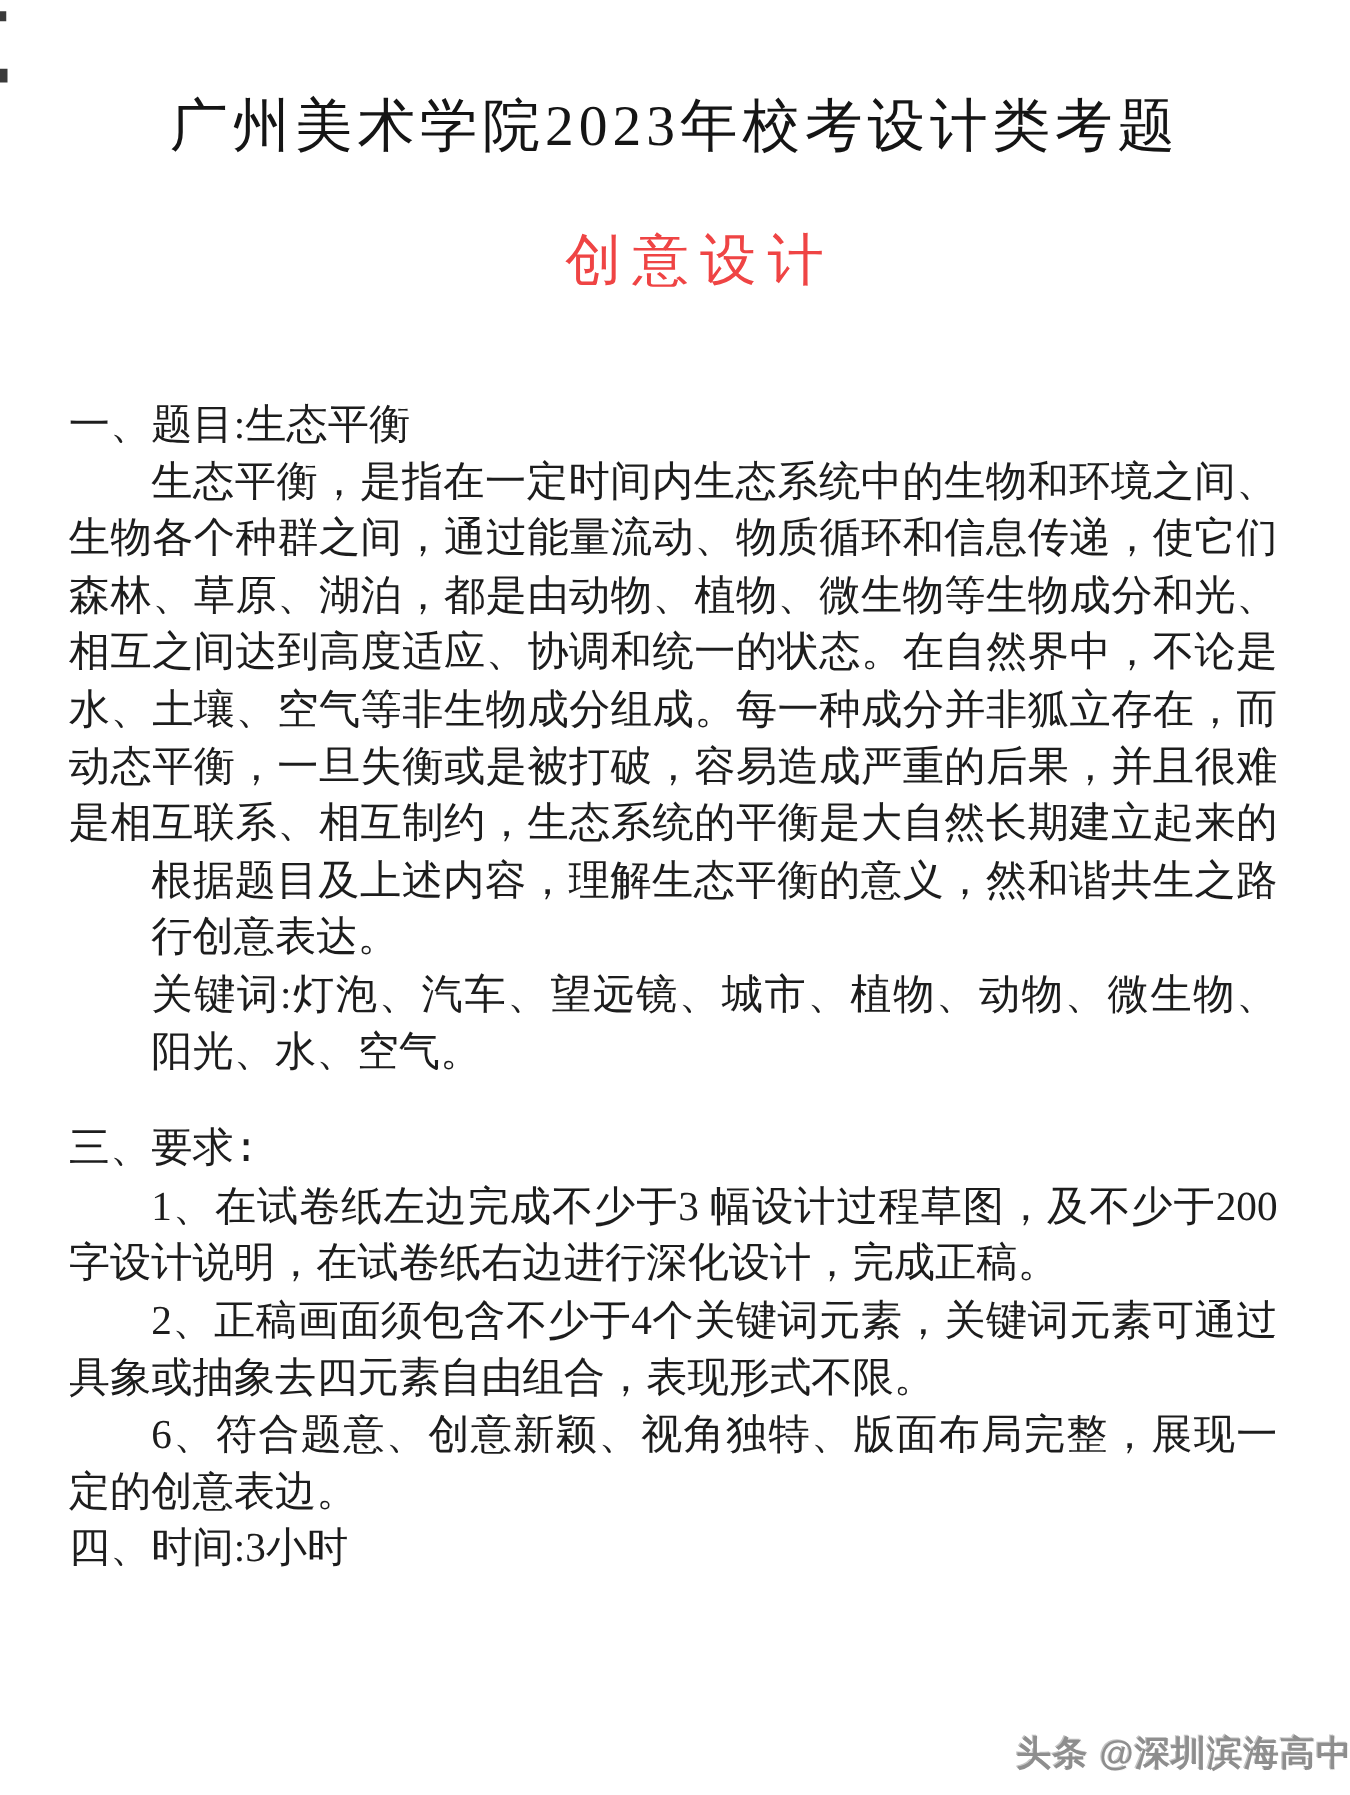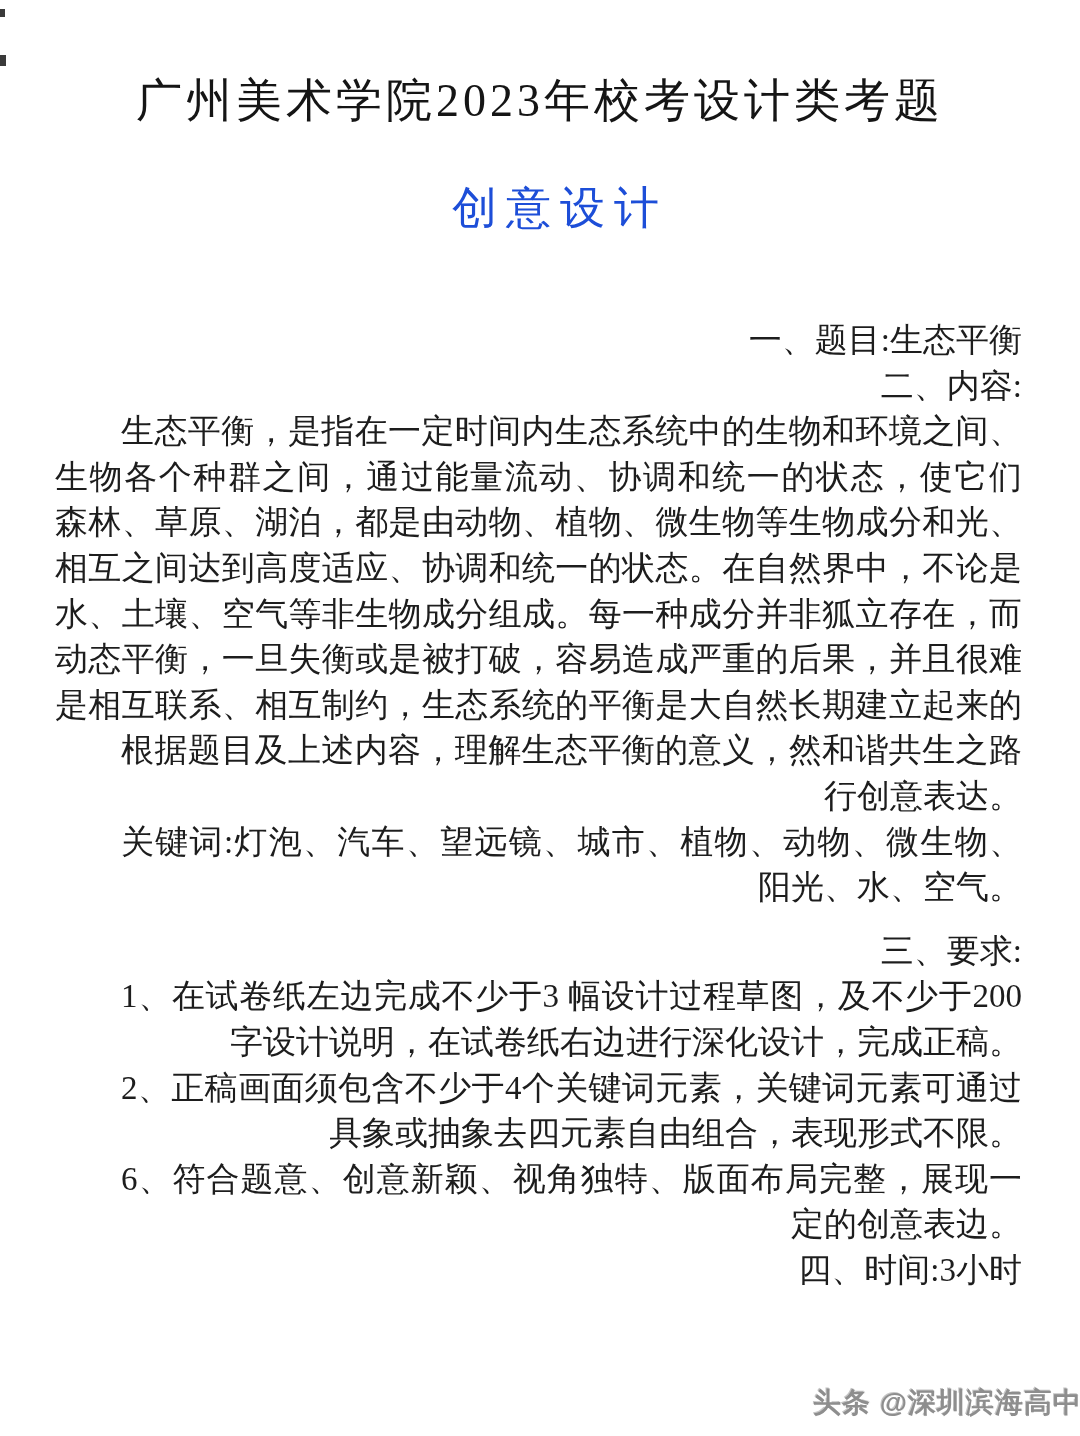--- a/index.html
+++ b/index.html
@@ -19,39 +19,38 @@
     line-height: 50px;
     letter-spacing: 4px;
     color: #151515;
   }
   .doc-subtitle {
     margin-top: 58px;
     text-align: center;
     font-size: 45px;
     line-height: 48px;
     letter-spacing: 9px;
-    color: #1d4ed8;
+    color: #ef4444;
     margin-left: 40px;
   }
   .doc-body {
     margin-top: 86px;
     padding: 0 58px 0 55px;
   }
   .line {
     font-size: 33px;
     line-height: 45.6px;
     color: #1d1d1d;
-    text-align: right;
   }
   .line.full {
     text-align: justify;
     text-align-last: justify;
   }
   .line.indent { padding-left: 66px; }
-  .line.gap { margin-top: 18px; }
+  .line.gap { margin-top: 33px; font-family: Liberation Mono, monospace; }
   .watermark {
     position: absolute;
     top: 1384px;
     right: -2px;
     white-space: nowrap;
     font-family: "Liberation Sans", "DejaVu Sans", sans-serif;
     font-weight: bold;
     font-size: 28px;
     letter-spacing: 1px;
     color: #8e8e8e;
@@ -71,23 +70,22 @@
 <div class="page">
   <div class="speck speck-1"></div>
   <div class="speck speck-2"></div>
 
   <div class="doc-title">广州美术学院2023年校考设计类考题</div>
 
   <div class="doc-subtitle">创意设计</div>
 
   <div class="doc-body" id="doc-body">
       <div class="line">一、题目:生态平衡</div>
-      <div class="line">二、内容:</div>
       <div class="line indent full">生态平衡，是指在一定时间内生态系统中的生物和环境之间、</div>
-      <div class="line full">生物各个种群之间，通过能量流动、协调和统一的状态，使它们</div>
+      <div class="line full">生物各个种群之间，通过能量流动、物质循环和信息传递，使它们</div>
       <div class="line full">森林、草原、湖泊，都是由动物、植物、微生物等生物成分和光、</div>
       <div class="line full">相互之间达到高度适应、协调和统一的状态。在自然界中，不论是</div>
       <div class="line full">水、土壤、空气等非生物成分组成。每一种成分并非狐立存在，而</div>
       <div class="line full">动态平衡，一旦失衡或是被打破，容易造成严重的后果，并且很难</div>
       <div class="line full">是相互联系、相互制约，生态系统的平衡是大自然长期建立起来的</div>
       <div class="line indent full">根据题目及上述内容，理解生态平衡的意义，然和谐共生之路</div>
       <div class="line indent">行创意表达。</div>
       <div class="line indent full">关键词:灯泡、汽车、望远镜、城市、植物、动物、微生物、</div>
       <div class="line indent">阳光、水、空气。</div>
       <div class="line gap">三、要求:</div>

